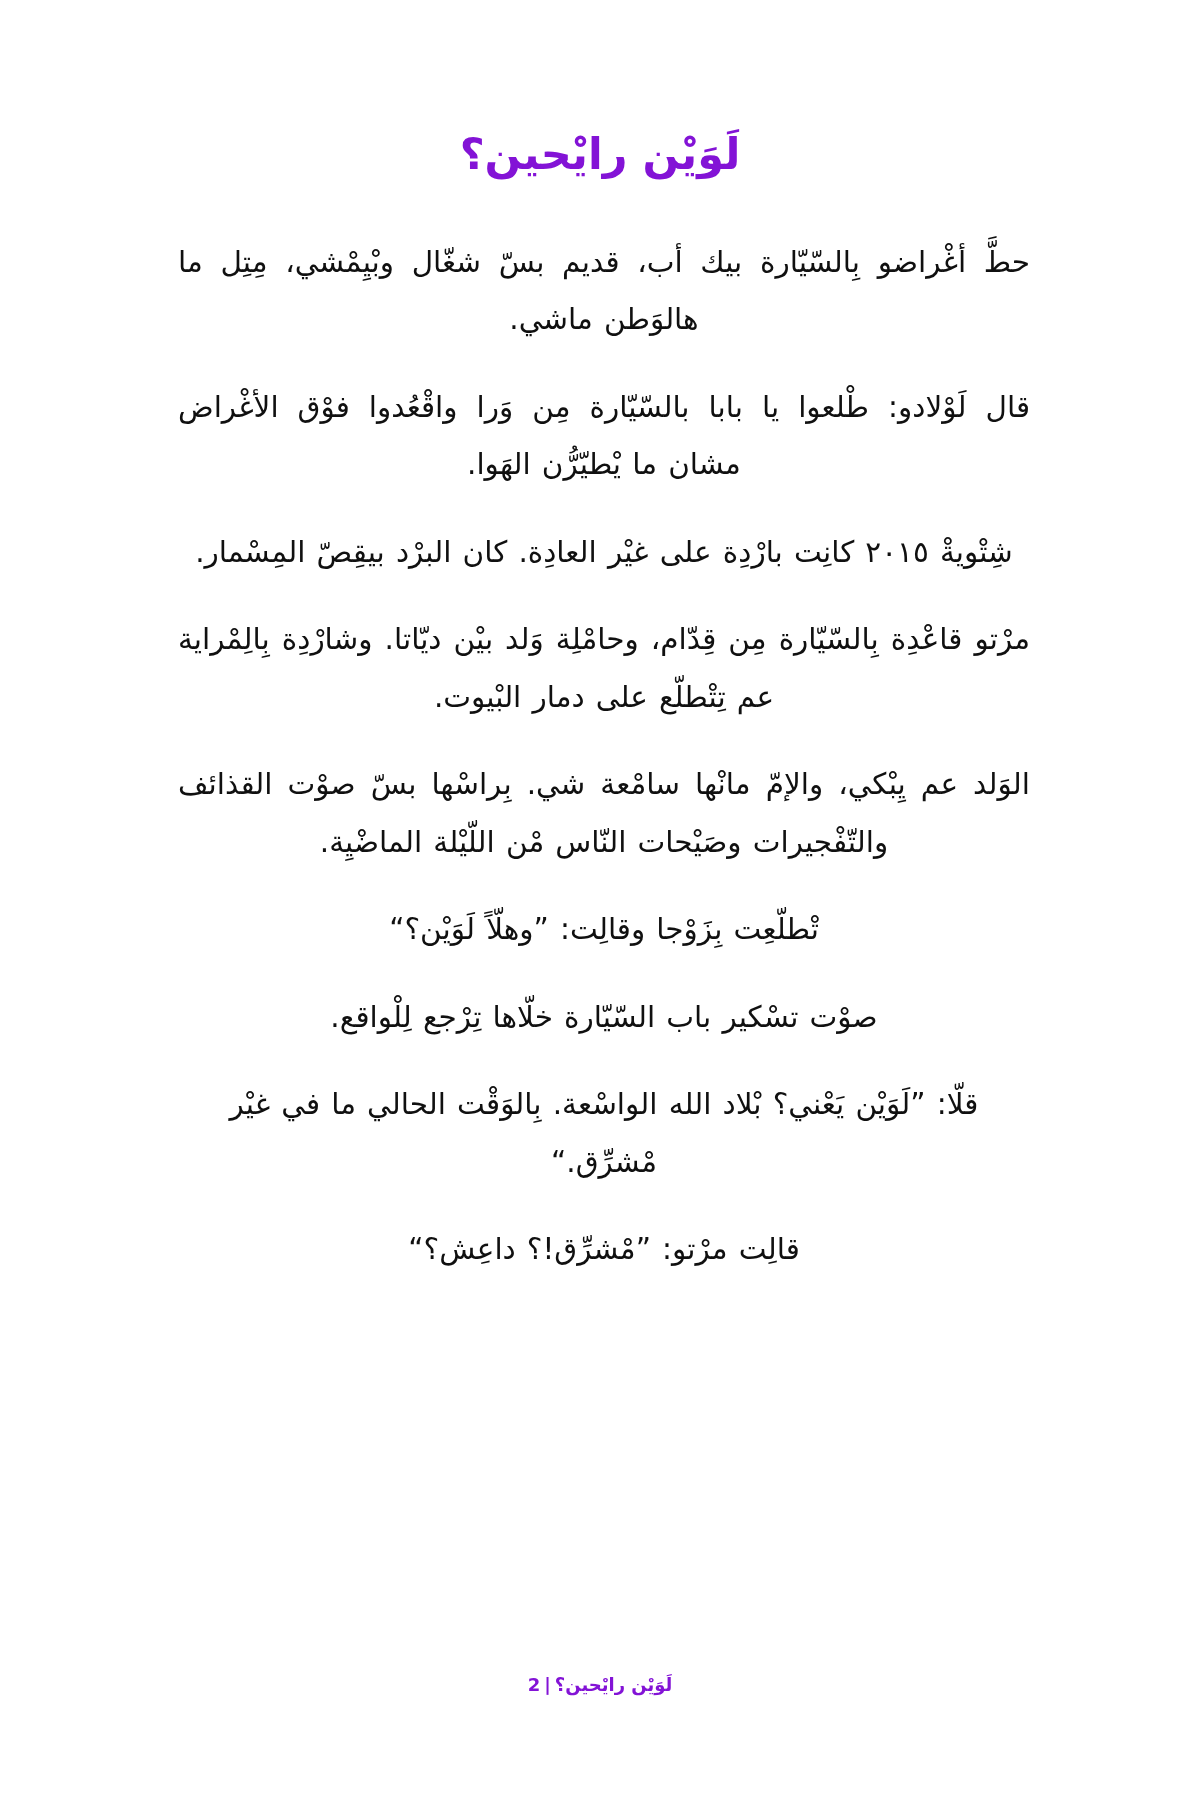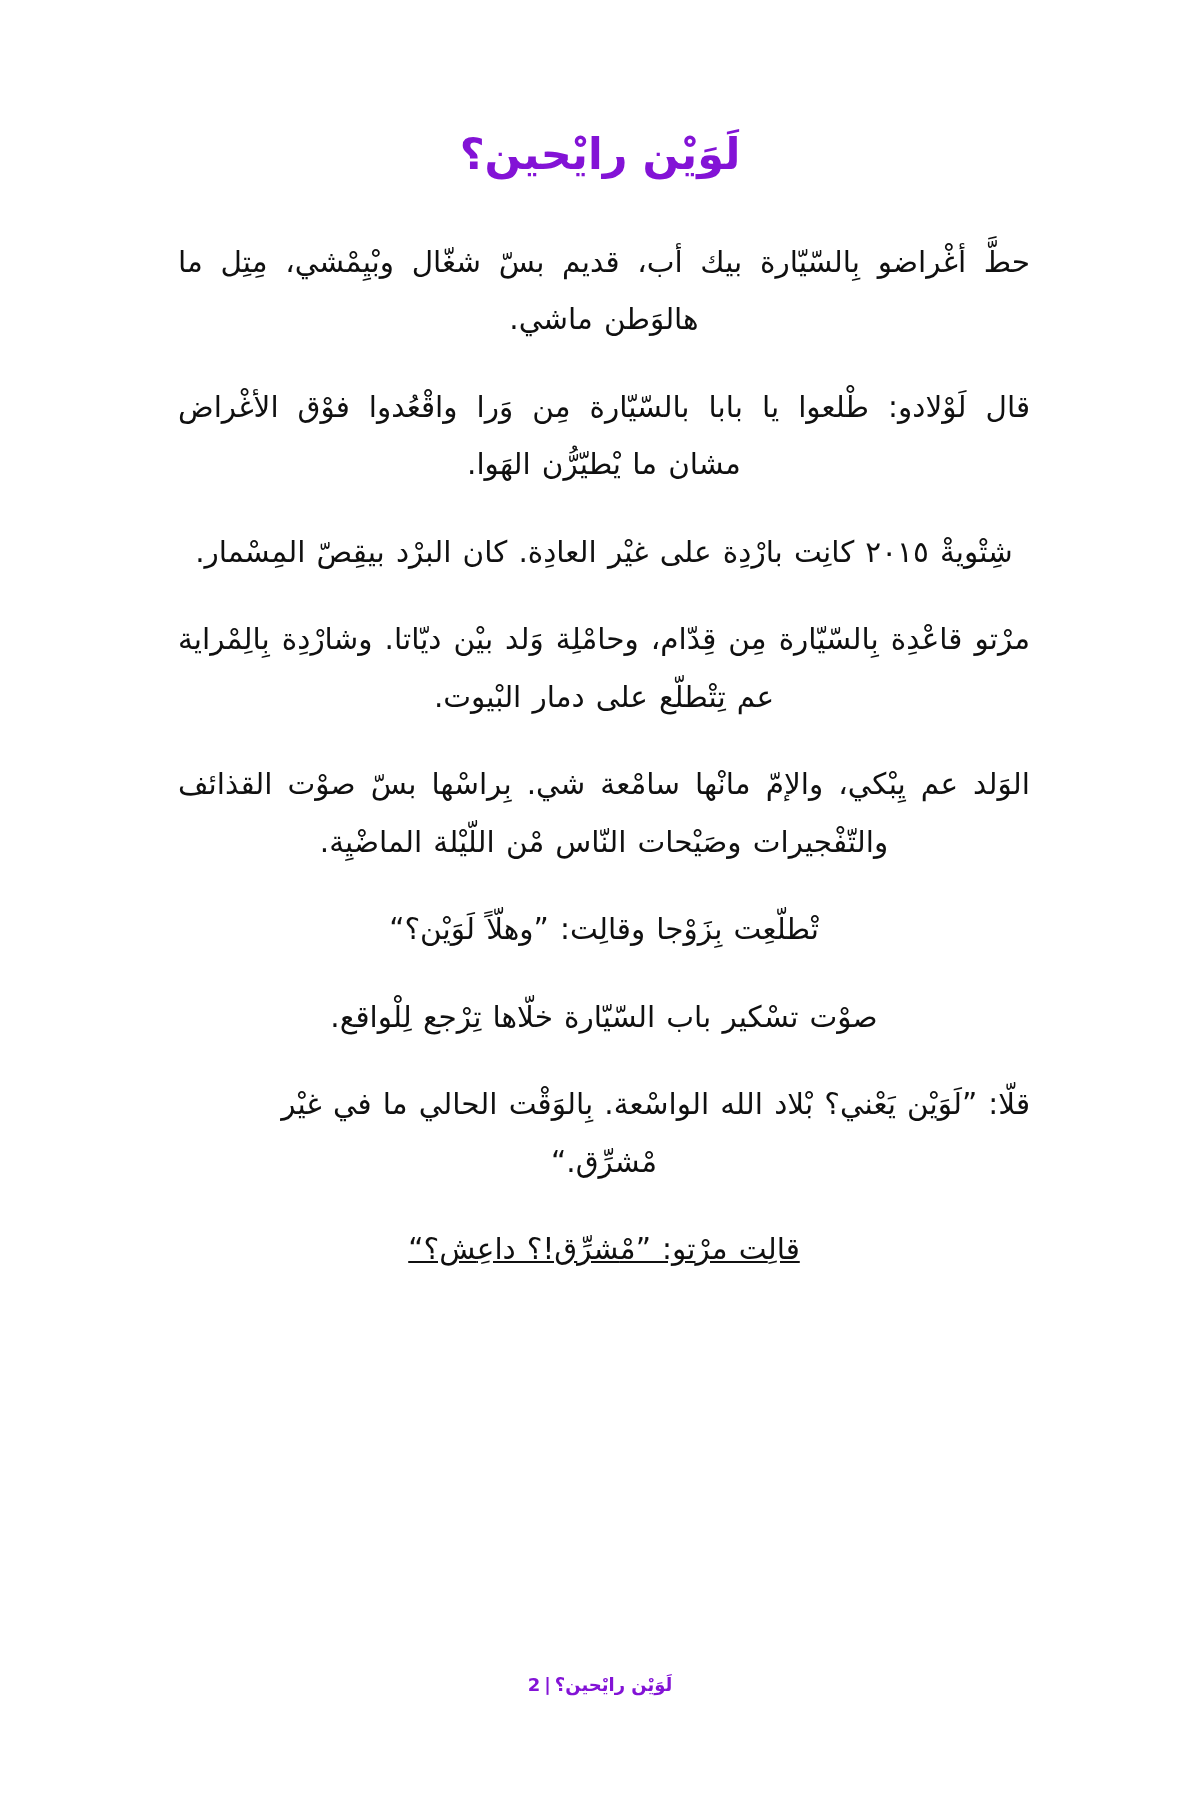--- a/index.html
+++ b/index.html
@@ -49,26 +49,25 @@
     color: #101010;
     font-family: "DejaVu Sans", "Liberation Sans", sans-serif;
     font-size: 29.5px;
     line-height: 1.95;
     margin: 0 0 30px 8px;
     word-spacing: 0.06em;
   }
 
   .body-text:last-of-type {
     margin-bottom: 0;
-    text-decoration: underline;
   }
 
   
   .body-text.short {
-    text-align: right;
+    text-align: center;
     text-align-last: center;
   }
 
   
   .hx {
     color: #8313d6;
   }
 
   .footer {
     position: absolute;

